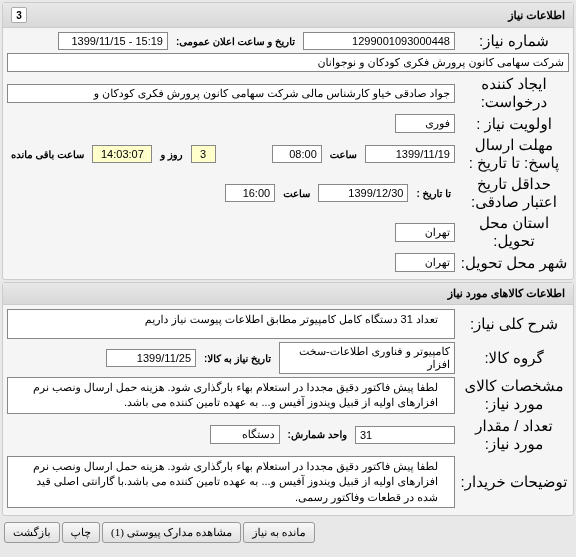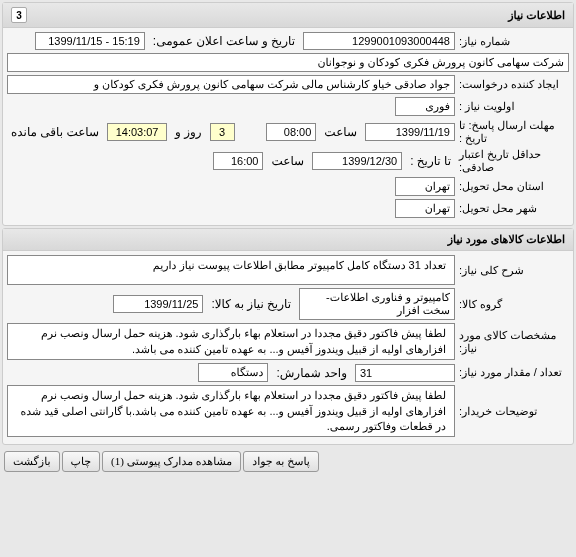--- a/index.html
+++ b/index.html
@@ -41,29 +41,30 @@
   padding: 4px;
 }
 .row {
   display: flex;
   align-items: center;
   margin-bottom: 3px;
   gap: 4px;
 }
 .label {
   width: 110px;
-  text-align: left;
-  font-size: 11px;
+  text-align: center;
+  font-size: 15px;
   flex-shrink: 0;
 }
 .label-short {
   width: auto;
   text-align: left;
-  font-size: 12px;
+  font-size: 10px;
   padding: 0 4px;
+  font-weight: bold;
 }
 .field {
   background: #fff;
   border: 1px solid #888;
   padding: 2px 4px;
   font-size: 11px;
   min-height: 18px;
   flex: 1;
   text-align: right;
 }
@@ -75,21 +76,21 @@
 }
 .link {
   color: #0066cc;
   text-decoration: underline;
   cursor: pointer;
   font-size: 11px;
 }
 .textarea {
   background: #fff;
   border: 1px solid #888;
-  padding: 2px 8px;
+  padding: 2px 16px;
   font-size: 11px;
   flex: 1;
   min-height: 30px;
   line-height: 1.4;
   text-align: right;
 }
 .buttons {
   display: flex;
   gap: 2px;
   padding: 4px;
@@ -175,21 +176,21 @@
   </div>
   <div class="panel-body">
 
     <div class="row">
       <div class="label">شرح کلی نیاز:</div>
       <div class="textarea">تعداد 31 دستگاه کامل کامپیوتر مطابق اطلاعات پیوست نیاز داریم</div>
     </div>
 
     <div class="row">
       <div class="label">گروه کالا:</div>
-      <div class="field field-fixed" style="width:156px">کامپیوتر و فناوری اطلاعات-سخت افزار</div>
+      <div class="field field-fixed" style="width:176px">کامپیوتر و فناوری اطلاعات-سخت افزار</div>
       <div class="label-short">تاریخ نیاز به کالا:</div>
       <div class="field field-fixed" style="width:90px">1399/11/25</div>
     </div>
 
     <div class="row">
       <div class="label">مشخصات کالای مورد نیاز:</div>
       <div class="textarea">لطفا پیش فاکتور دقیق مجددا در استعلام بهاء بارگذاری شود. هزینه حمل ارسال ونصب نرم افزارهای اولیه از قبیل ویندوز آفیس و... به عهده تامین کننده می باشد.</div>
     </div>
 
     <div class="row">
@@ -201,17 +202,17 @@
 
     <div class="row">
       <div class="label">توضیحات خریدار:</div>
       <div class="textarea" style="min-height:42px">لطفا پیش فاکتور دقیق مجددا در استعلام بهاء بارگذاری شود. هزینه حمل ارسال ونصب نرم افزارهای اولیه از قبیل ویندوز آفیس و... به عهده تامین کننده می باشد.با گارانتی اصلی قید شده در قطعات وفاکتور رسمی.</div>
     </div>
 
   </div>
 </div>
 
 <div class="buttons">
-  <button class="btn">پاسخ به جواد</button>
+  <button class="btn">مانده به نیاز</button>
   <button class="btn">مشاهده مدارک پیوستی (1)</button>
   <button class="btn">چاپ</button>
   <button class="btn">بازگشت</button>
 </div>
 
 </body></html>

